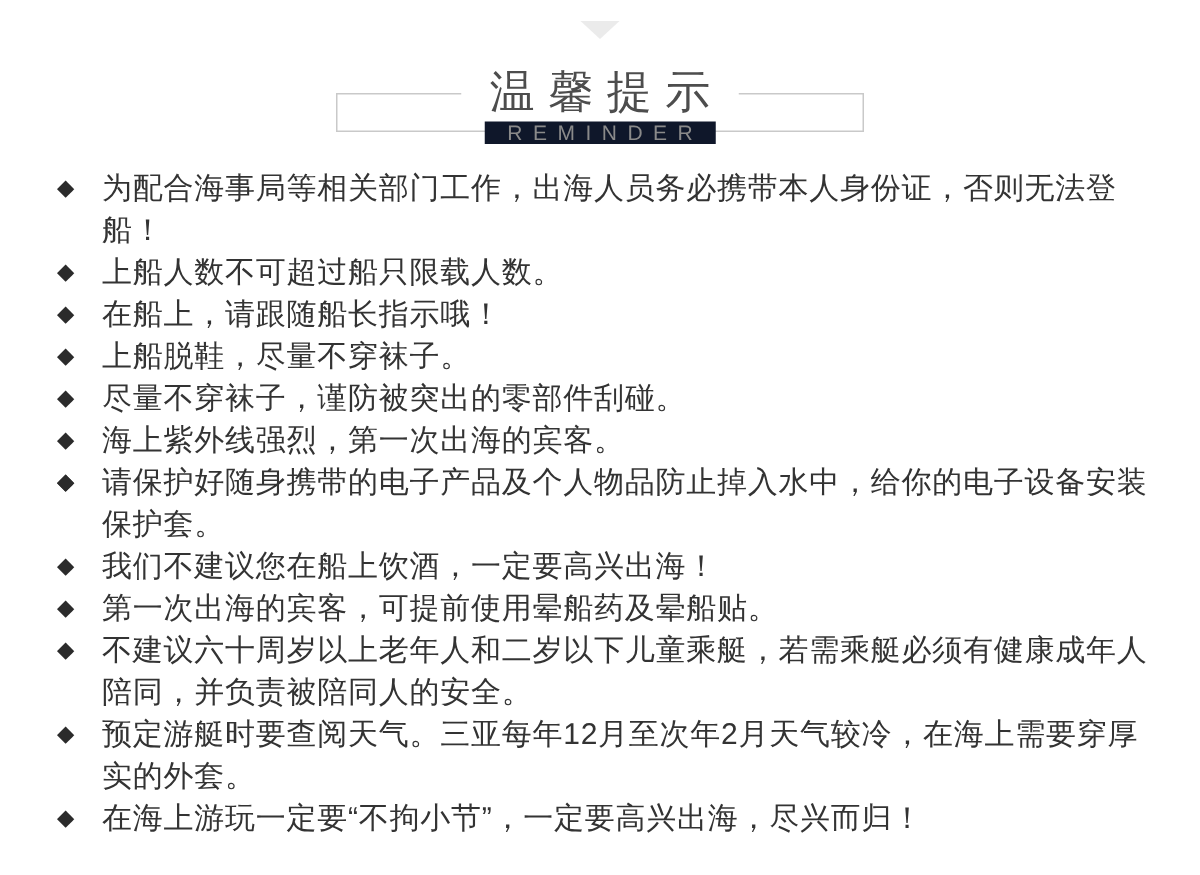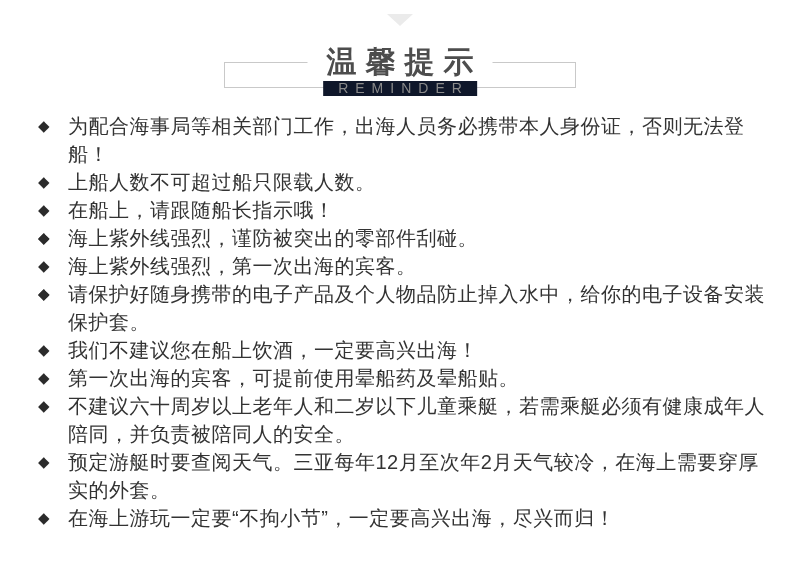--- a/index.html
+++ b/index.html
@@ -38,21 +38,21 @@
   }
   .page-title {
     position: absolute;
     top: 45px;
     left: 50%;
     transform: translateX(-50%);
     background: #ffffff;
     padding: 0 10px 0 19px;
     font-size: 30px;
     line-height: 34px;
-    font-weight: bold;
+    font-weight: normal;
     letter-spacing: 9px;
     color: #4d4d4d;
     white-space: nowrap;
     z-index: 2;
   }
   .page-subtitle {
     position: absolute;
     top: 81px;
     left: 50%;
     transform: translateX(-50%);
@@ -99,22 +99,22 @@
   <div class="triangle"></div>
 
   <div class="header-frame"></div>
   <div class="page-title">温馨提示</div>
   <div class="page-subtitle">REMINDER</div>
 
   <ul class="tips">
       <li><span class="bullet">◆</span><span>为配合海事局等相关部门工作，出海人员务必携带本人身份证，否则无法登船！</span></li>
       <li><span class="bullet">◆</span><span>上船人数不可超过船只限载人数。</span></li>
       <li><span class="bullet">◆</span><span>在船上，请跟随船长指示哦！</span></li>
-      <li><span class="bullet">◆</span></li>
-      <li><span class="bullet">◆</span><span>海上紫外线强烈，谨防被突出的零部件刮碰。</span></li>
+      <li><span class="bullet">◆</span><span>上船脱鞋，尽量不穿袜子。</span></li>
+      <li><span class="bullet">◆</span><span>尽量不穿袜子，谨防被突出的零部件刮碰。</span></li>
       <li><span class="bullet">◆</span><span>海上紫外线强烈，第一次出海的宾客。</span></li>
       <li><span class="bullet">◆</span></li>
       <li><span class="bullet">◆</span><span>请保护好随身携带的电子产品及个人物品防止掉入水中，给你的电子设备安装保护套。</span></li>
       <li><span class="bullet">◆</span><span>我们不建议您在船上饮酒，一定要高兴出海！</span></li>
       <li><span class="bullet">◆</span><span>第一次出海的宾客，可提前使用晕船药及晕船贴。</span></li>
       <li><span class="bullet">◆</span><span>不建议六十周岁以上老年人和二岁以下儿童乘艇，若需乘艇必须有健康成年人陪同，并负责被陪同人的安全。</span></li>
       <li><span class="bullet">◆</span><span>预定游艇时要查阅天气。三亚每年12月至次年2月天气较冷，在海上需要穿厚实的外套。</span></li>
       <li><span class="bullet">◆</span><span>在海上游玩一定要“不拘小节”，一定要高兴出海，尽兴而归！</span></li>
     </ul>
 </div>

